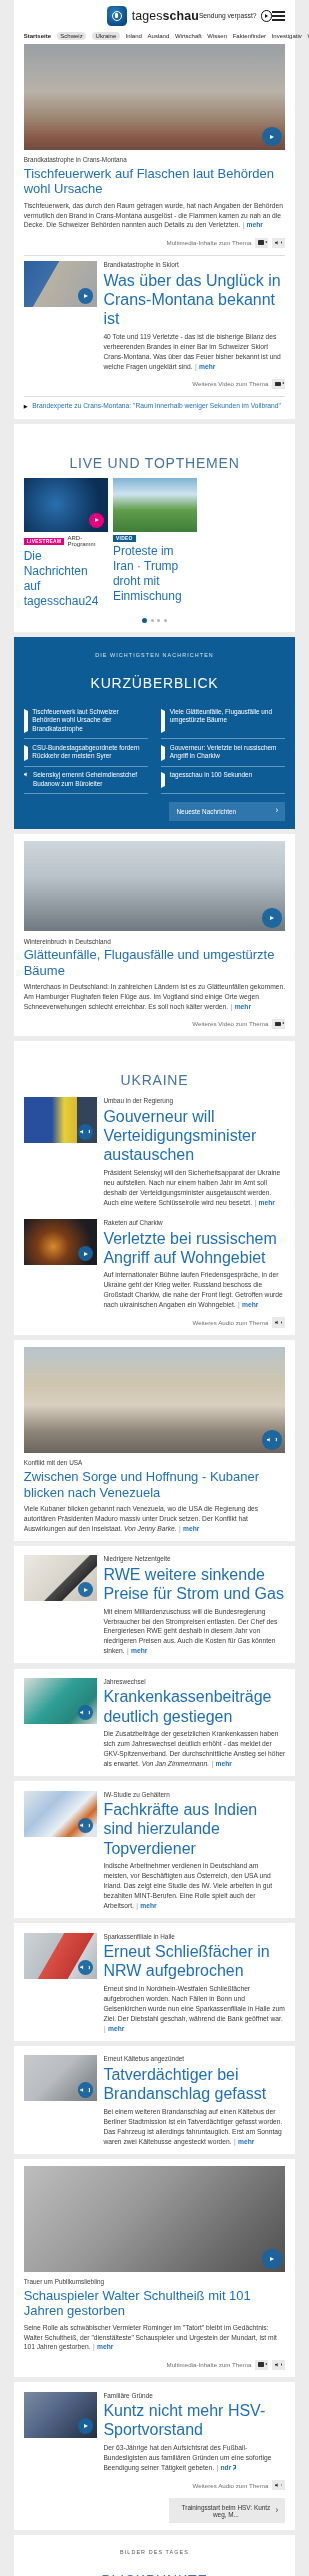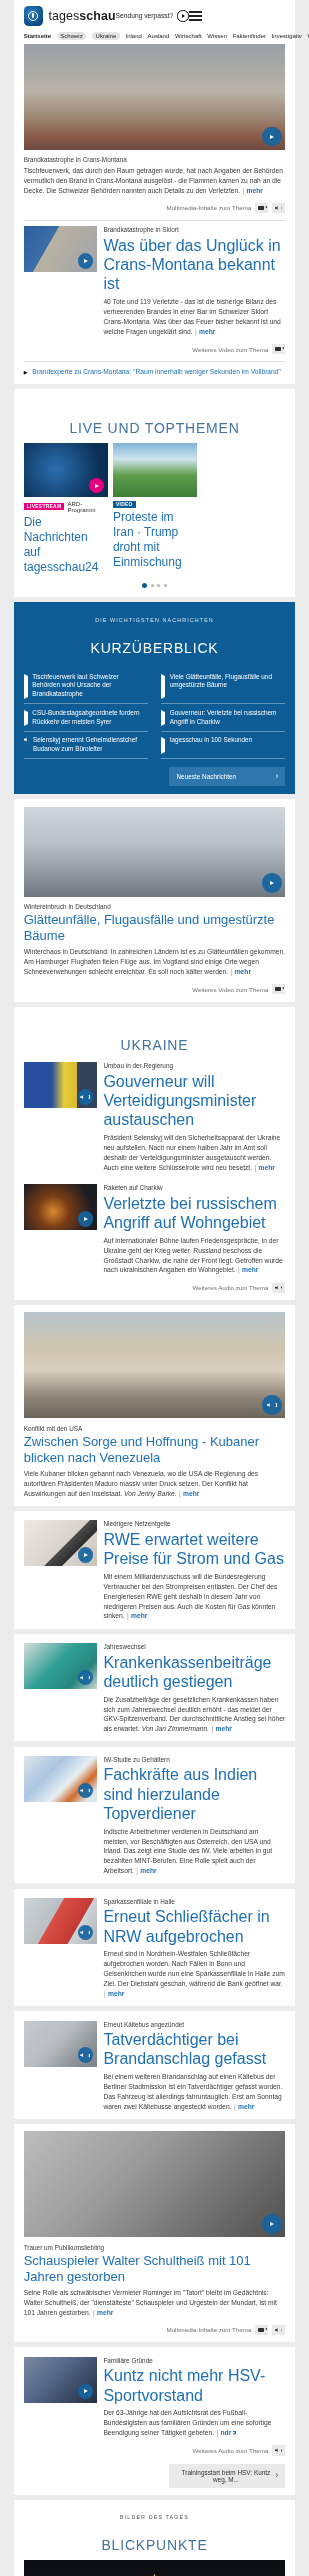--- a/index.html
+++ b/index.html
@@ -6,21 +6,21 @@
   --blue:#1e6fb5; --secblue:#44739e; --darkblue:#0e5c95; --liteblue:#2f76ad;
   --ink:#1c1c1c; --gray:#3a3a3a; --meta:#6e6e6e; --pagebg:#ececec;
   --green:#148465; --red:#d63e5e; --magenta:#e6007d;
 }
 *{box-sizing:border-box;margin:0;padding:0}
 body{width:309px;margin:0 auto;background:var(--pagebg);font-family:"Liberation Sans","DejaVu Sans",sans-serif;color:var(--ink)}
 .card{background:#fff;margin:0 14.4px 5.2px;padding:7.2px 9.3px}
 .bluecard{background:var(--darkblue);color:#fff;margin:0 14.4px 5.2px;padding:8.2px 9.3px}
 
 .topcard{background:#fff;margin:0 14.4px 5.2px;padding:4.1px 9.3px 8.2px}
-.hdr{display:flex;align-items:center;justify-content:flex-start;padding:2.1px 0 4.1px}
+.hdr{display:flex;align-items:center;justify-content:flex-end;padding:2.1px 0 4.1px}
 .brandwrap{display:flex;align-items:center;gap:5.2px}
 .logo{width:19.6px;height:19.6px;border-radius:4.6px;background:radial-gradient(circle at 38% 35%,#2d7fc1,#0a4a80 78%);position:relative;flex:none}
 .logo::before{content:"";position:absolute;left:4.6px;top:4.6px;width:8.2px;height:8.2px;border:1.5px solid #fff;border-radius:50%}
 .logo::after{content:"";position:absolute;left:8.2px;top:7.2px;width:2.6px;height:4.6px;background:#fff;border-radius:1px}
 .brand{font-size:12.4px;letter-spacing:0.1px}
 .brand b{font-weight:700}
 .missed{display:flex;align-items:center;gap:4.1px;font-size:6.7px;color:#222}
 .playcirc{width:11.3px;height:11.3px;border:0.8px solid #111;border-radius:50%;display:inline-flex;align-items:center;justify-content:center}
 .playcirc::after{content:"";border-style:solid;border-width:2.3px 0 2.3px 3.6px;border-color:transparent transparent transparent #111;margin-left:1px}
 .burger{display:flex;flex-direction:column;gap:2.6px;cursor:pointer}
@@ -126,20 +126,21 @@
     <span>Faktenfinder</span>
     <span>Investigativ</span>
     <span>Wetter</span>
 
   </nav>
 
   <div class="imgbox hero-img" style="background:linear-gradient(180deg,#9aa0a6 0%,#b8b2a8 45%,#9c8572 70%,#8a5a48 88%,#6f4a40 100%)">
     <span class="ovl big play"></span>
   </div>
   <p class="topline" style="margin-top:6.2px">Brandkatastrophe in Crans-Montana</p>
+  <h1 class="hl lg">Tischfeuerwerk auf Flaschen laut Behörden wohl Ursache</h1>
   <p class="teaser"><span>Tischfeuerwerk, das durch den Raum getragen wurde, hat nach Angaben der Behörden vermutlich den Brand in Crans-Montana ausgelöst - die Flammen kamen zu nah an die Decke. Die Schweizer Behörden nannten auch Details zu den Verletzten.</span> <span class="sep">|</span> <a class="mehr">mehr</a></p>
   <div class="meta-row">
     <span>Multimedia-Inhalte zum Thema</span>
     <span class="icon-box">
         <span class="cam"></span>
       </span>
     <span class="icon-box">
         <span class="spk"></span>
         <span class="spk2"></span>
       </span>
@@ -295,21 +296,21 @@
   <p class="teaser"><span>Viele Kubaner blicken gebannt nach Venezuela, wo die USA die Regierung des autoritären Präsidenten Maduro massiv unter Druck setzen. Der Konflikt hat Auswirkungen auf den Inselstaat.</span> <em>Von Jenny Barke.</em> <span class="sep">|</span> <a class="mehr">mehr</a></p>
 </div>
 
 <div class="card">
   <article class="row">
     <div class="thumb" style="background:linear-gradient(135deg,#ece9e3 0%,#d8d3ca 55%,#4a4a4a 56%,#2e2e2e 70%,#d8d3ca 71%,#c9c4ba 100%)">
       <span class="ovl play"></span>
     </div>
     <div class="txt">
       <p class="topline">Niedrigere Netzentgelte</p>
-      <h2 class="hl md">RWE erwartet weitere Preise für Strom und Gas</h2>
+      <h2 class="hl md">RWE weitere sinkende Preise für Strom und Gas</h2>
       <p class="teaser"><span>Mit einem Milliardenzuschuss will die Bundesregierung Verbraucher bei den Strompreisen entlasten. Der Chef des Energieriesen RWE geht deshalb in diesem Jahr von niedrigeren Preisen aus. Auch die Kosten für Gas könnten sinken.</span> <span class="sep">|</span> <a class="mehr">mehr</a></p>
     </div>
   </article>
 </div>
 
 <div class="card">
   <article class="row">
     <div class="thumb" style="background:linear-gradient(135deg,#d6ddd9 0%,#2f9f96 45%,#27857d 75%,#cfd6d2 100%)">
       <span class="ovl audio"></span>
     </div>

